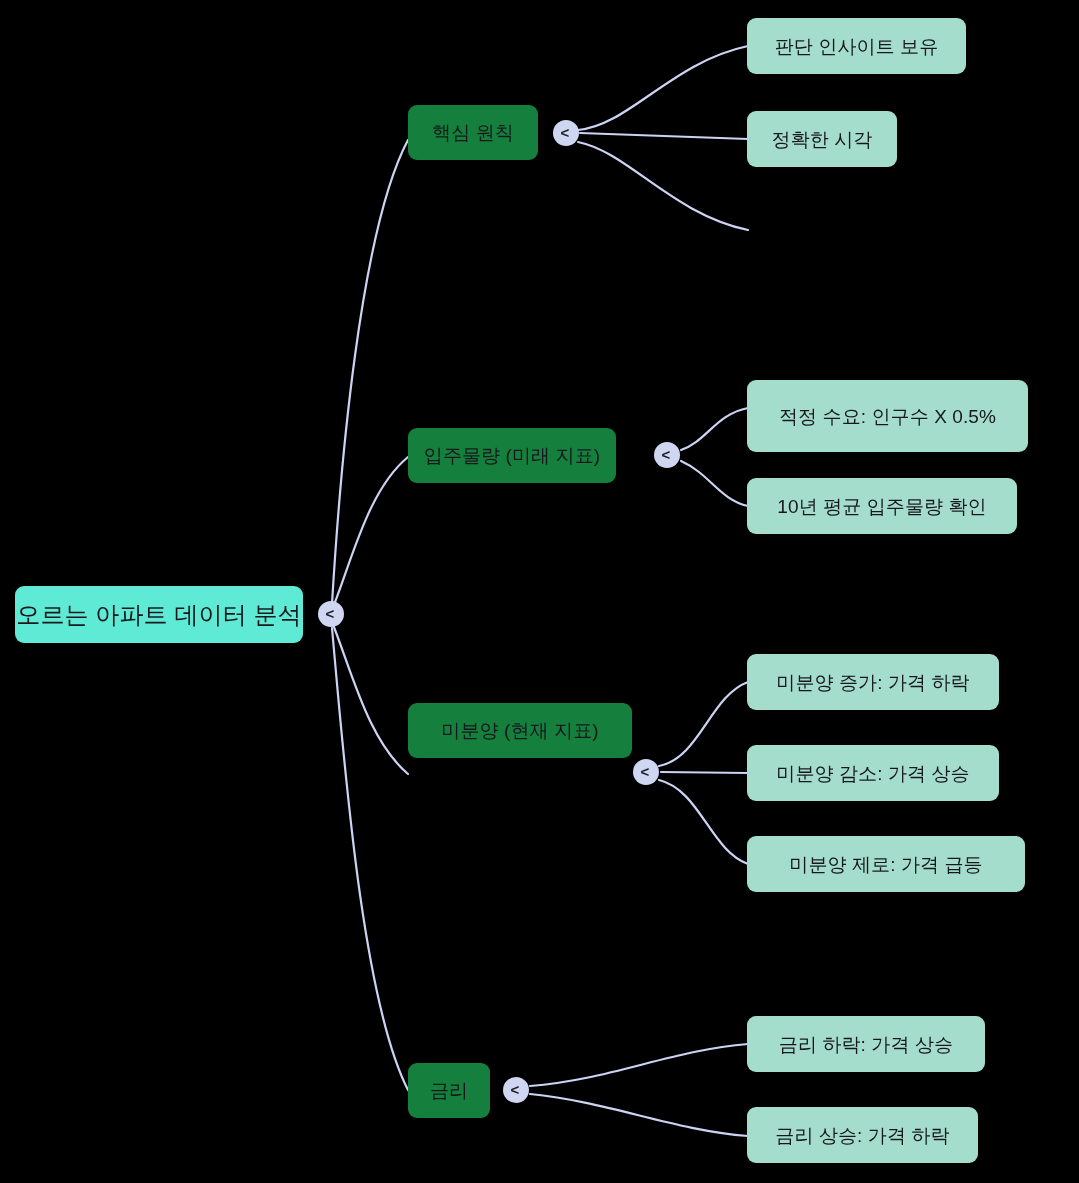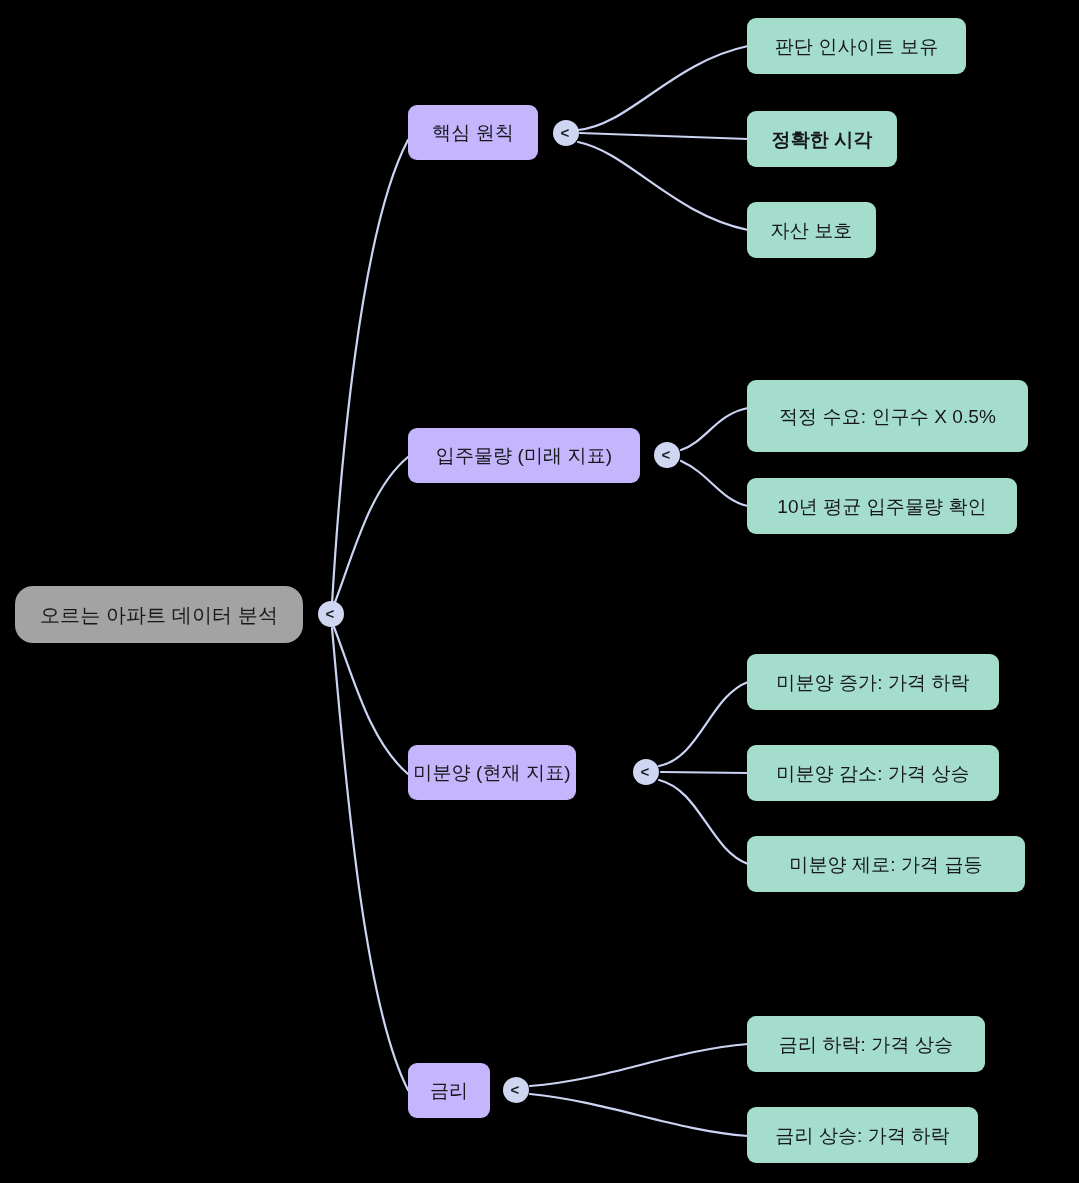--- a/index.html
+++ b/index.html
@@ -32,26 +32,25 @@
     border-radius: 9px;
     color: #16181c;
     font-size: 19px;
     font-weight: 400;
     letter-spacing: 0.1px;
     white-space: nowrap;
     padding: 0 14px;
     line-height: 1;
   }
   .node-root {
-    background: #a3a3a3;
-    font-size: 20px;
-    border-radius: 18px;
+    background: #5eead4;
+    font-size: 24px;
   }
   .node-branch {
-    background: #c4b5fd;
+    background: #15803d;
   }
   .node-leaf {
     background: #a5ddcd;
   }
   .toggle {
     position: absolute;
     width: 26px;
     height: 26px;
     border-radius: 50%;
     background: #cfd6f2;
@@ -105,42 +104,39 @@
   <div class="node node-branch" style="left:408px; top:105px; width:130px; height:55px;">
     <span>핵심 원칙</span>
   </div>
   <div class="toggle" style="left:553px; top:120px;">
     <span>&lt;</span>
   </div>
 
   <div class="node node-leaf" style="left:747px; top:18px; width:219px; height:56px;">
     <span>판단 인사이트 보유</span>
   </div>
-  <div class="node node-leaf" style="left:747px; top:111px; width:150px; height:56px;font-weight:bold;">
+  <div class="node node-leaf" style="left:747px; top:111px; width:150px; height:56px;">
     <span>정확한 시각</span>
   </div>
-  <div class="node node-leaf" style="left:747px; top:202px; width:129px; height:56px;">
-    <span>자산 보호</span>
-  </div>
 
-  <div class="node node-branch" style="left:408px; top:428px; width:232px; height:55px;">
+  <div class="node node-branch" style="left:408px; top:428px; width:208px; height:55px;">
     <span>입주물량 (미래 지표)</span>
   </div>
   <div class="toggle" style="left:654px; top:442px;">
     <span>&lt;</span>
   </div>
 
   <div class="node node-leaf" style="left:747px; top:380px; width:281px; height:72px;">
     <span>적정 수요: 인구수 X 0.5%</span>
   </div>
   <div class="node node-leaf" style="left:747px; top:478px; width:270px; height:56px;justify-content:center;">
     <span>10년 평균 입주물량 확인</span>
   </div>
 
-  <div class="node node-branch" style="left:408px; top:745px; width:168px; height:55px;">
+  <div class="node node-branch" style="left:408px; top:703px; width:224px; height:55px;">
     <span>미분양 (현재 지표)</span>
   </div>
   <div class="toggle" style="left:633px; top:759px;">
     <span>&lt;</span>
   </div>
 
   <div class="node node-leaf" style="left:747px; top:745px; width:252px; height:56px;">
     <span>미분양 감소: 가격 상승</span>
   </div>
   <div class="node node-leaf" style="left:747px; top:654px; width:252px; height:56px;">

